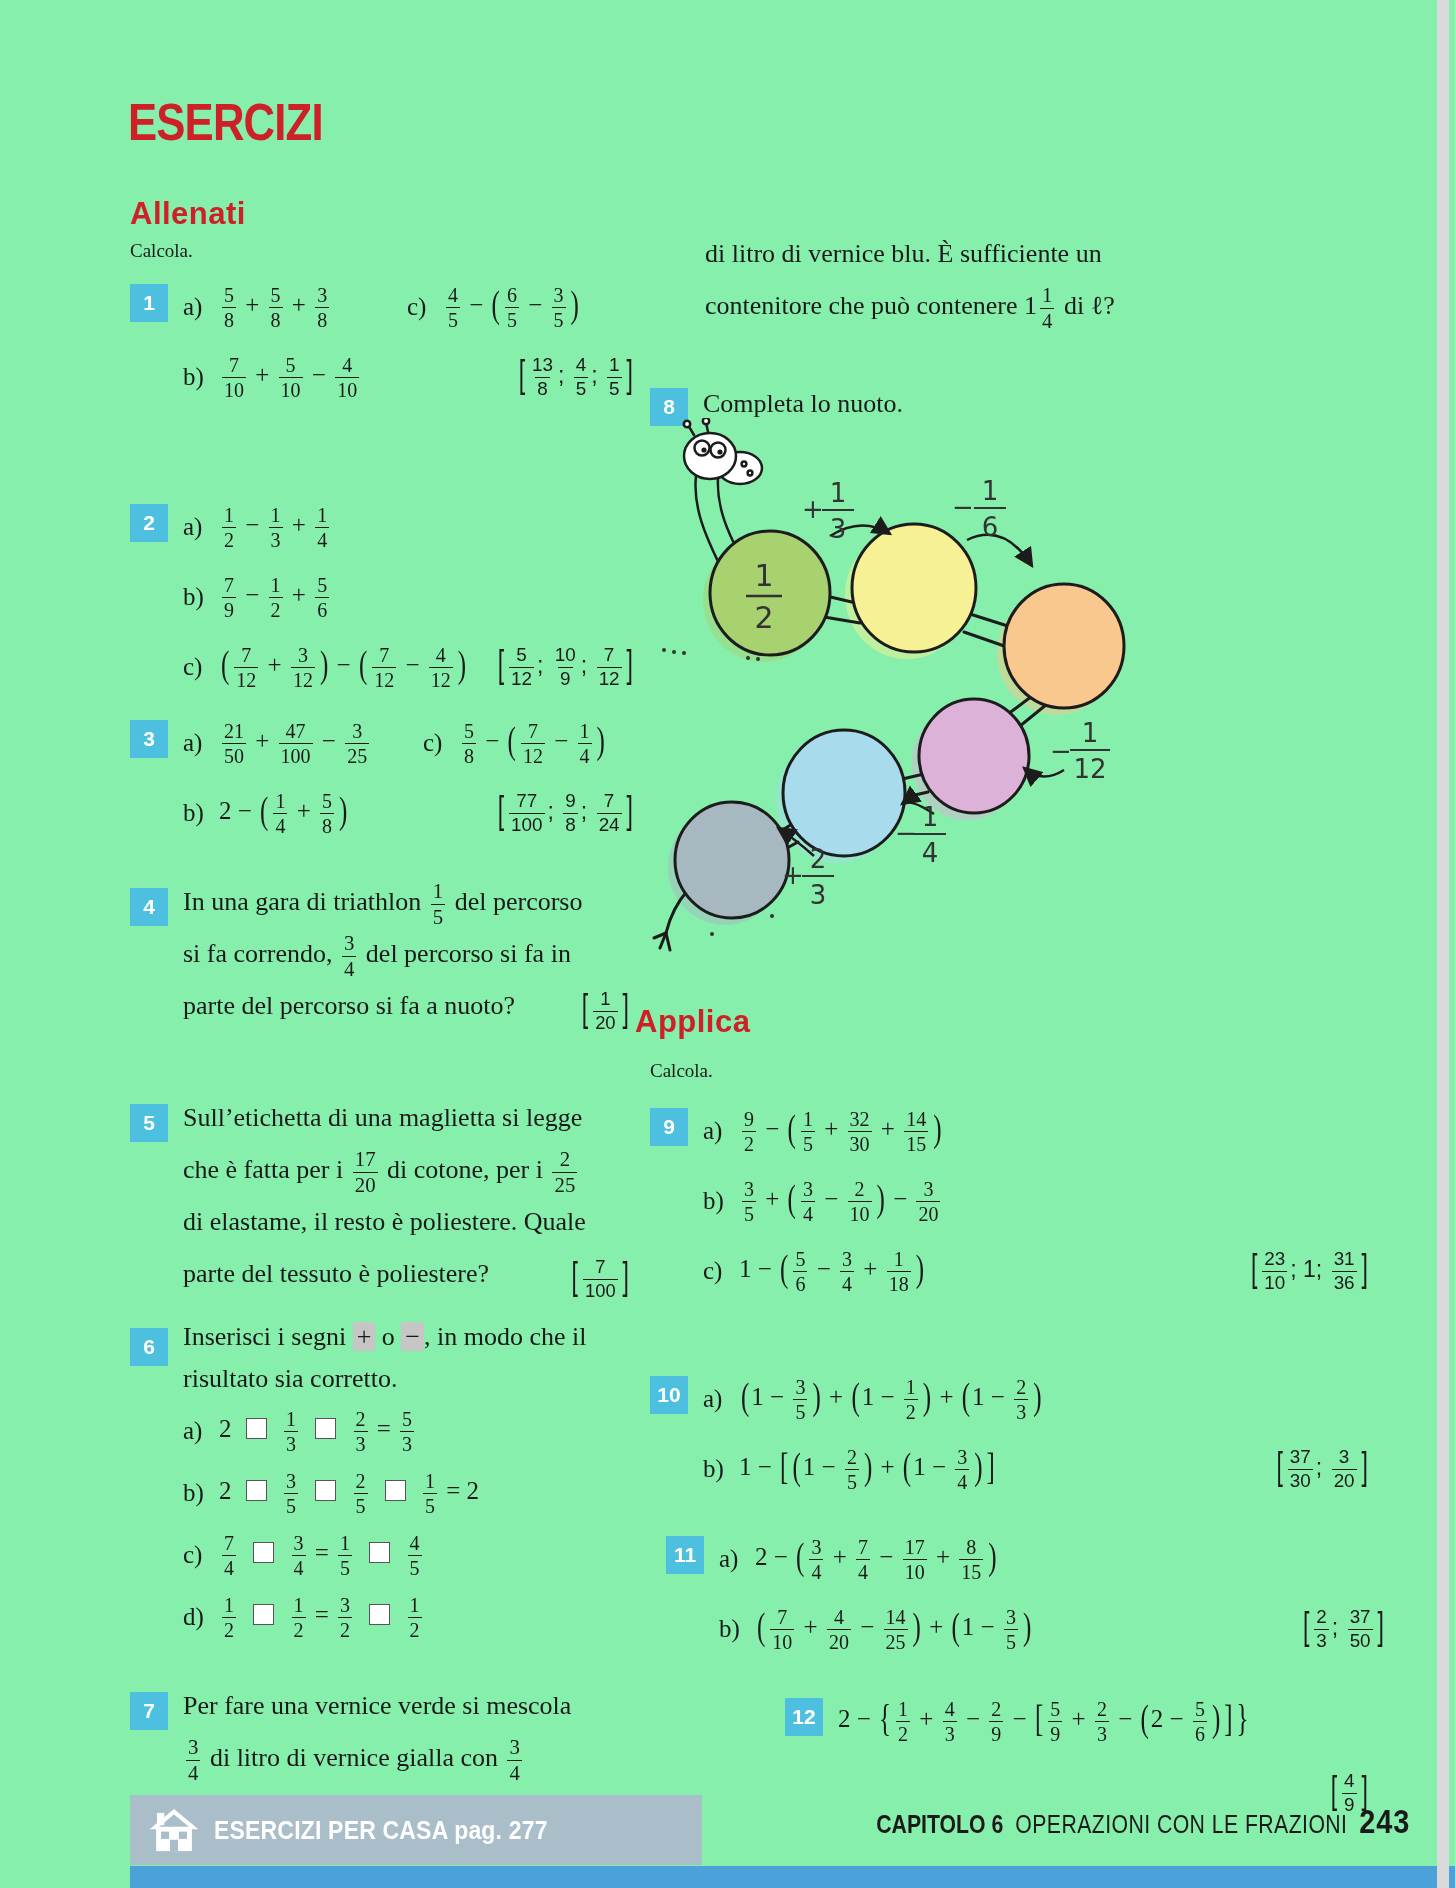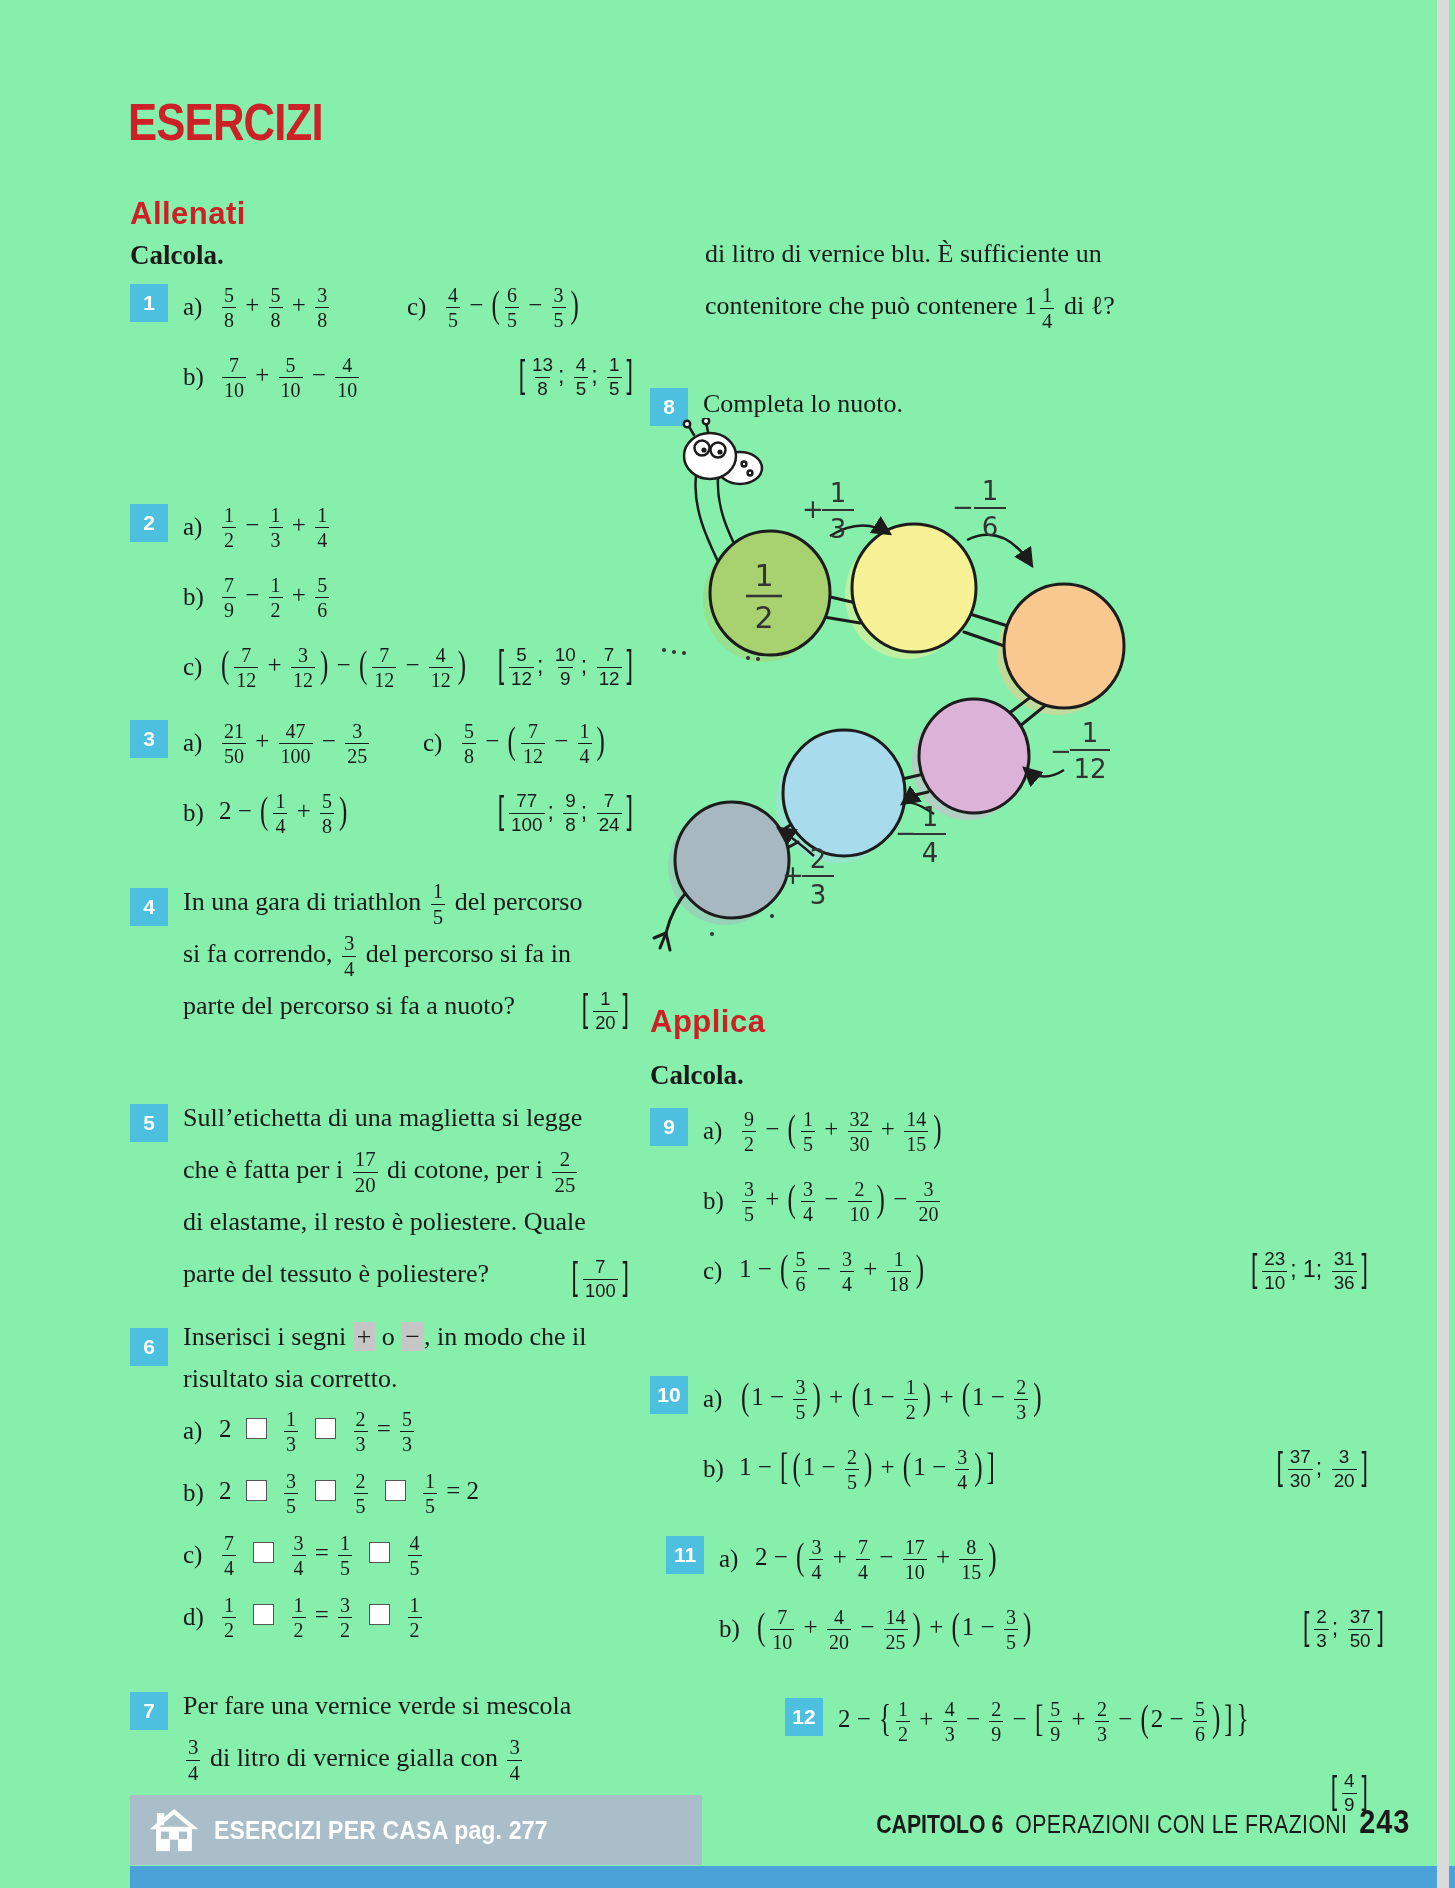--- a/index.html
+++ b/index.html
@@ -5,21 +5,21 @@
   html,body{margin:0;padding:0;background:#ffffff;}
   #page{position:relative;width:1455px;height:1888px;background:#86efac;overflow:hidden;
         font-family:"Liberation Serif",serif;color:#1a1a1a;}
 
   
   .big-title{position:absolute;left:128px;top:92px;font-family:"Liberation Sans",sans-serif;
              font-weight:bold;font-size:52px;color:#cd2127;letter-spacing:-1px;
              transform:scaleX(.84);transform-origin:left center;}
   .sec-head{position:absolute;font-family:"Liberation Sans",sans-serif;font-weight:bold;
             font-size:31px;color:#cd2127;letter-spacing:.5px;}
-  .calcola{position:absolute;font-weight:bold;font-size:27px;}
+  .calcola{position:absolute;font-weight:normal;font-size:19px;}
 
   
   .ex{position:absolute;display:flex;gap:15px;}
   .numbox{width:38px;height:38px;background:#4cc0de;color:#fff;flex:none;margin-top:12px;
           font-family:"Liberation Sans",sans-serif;font-weight:bold;font-size:21px;
           display:flex;align-items:center;justify-content:center;}
   .exbody{flex:1;position:relative;}
   .mrow{display:flex;align-items:center;min-height:70px;position:relative;}
   .mrow.short{min-height:62px;}
   .lab{width:36px;flex:none;font-size:25px;}
@@ -509,21 +509,21 @@
       <text class="svgl" x="278" y="444" text-anchor="middle">4</text>
     </g>
     <g>
       <text class="svgl" x="130" y="466">+</text>
       <text class="svgl" x="166" y="450" text-anchor="middle">2</text>
       <line x1="150" y1="458" x2="182" y2="458" stroke="#333" stroke-width="2"></line>
       <text class="svgl" x="166" y="486" text-anchor="middle">3</text>
     </g>
   </svg>
 
-  <div class="sec-head" style="left:650px;top:1004px">Applica</div>
+  <div class="sec-head" style="left:635px;top:1004px">Applica</div>
   <div class="calcola" style="left:650px;top:1060px">Calcola.</div>
 
   <div class="ex" id="ex9" style="left:650px;top:1096px;width:720px">
     <div class="numbox">9</div>
     <div class="exbody">
       <div class="mrow">
         <span class="lab">a)</span>
         <span class="mx"><span class="fr">
               <span class="n">9</span>
               <span class="d">2</span>

